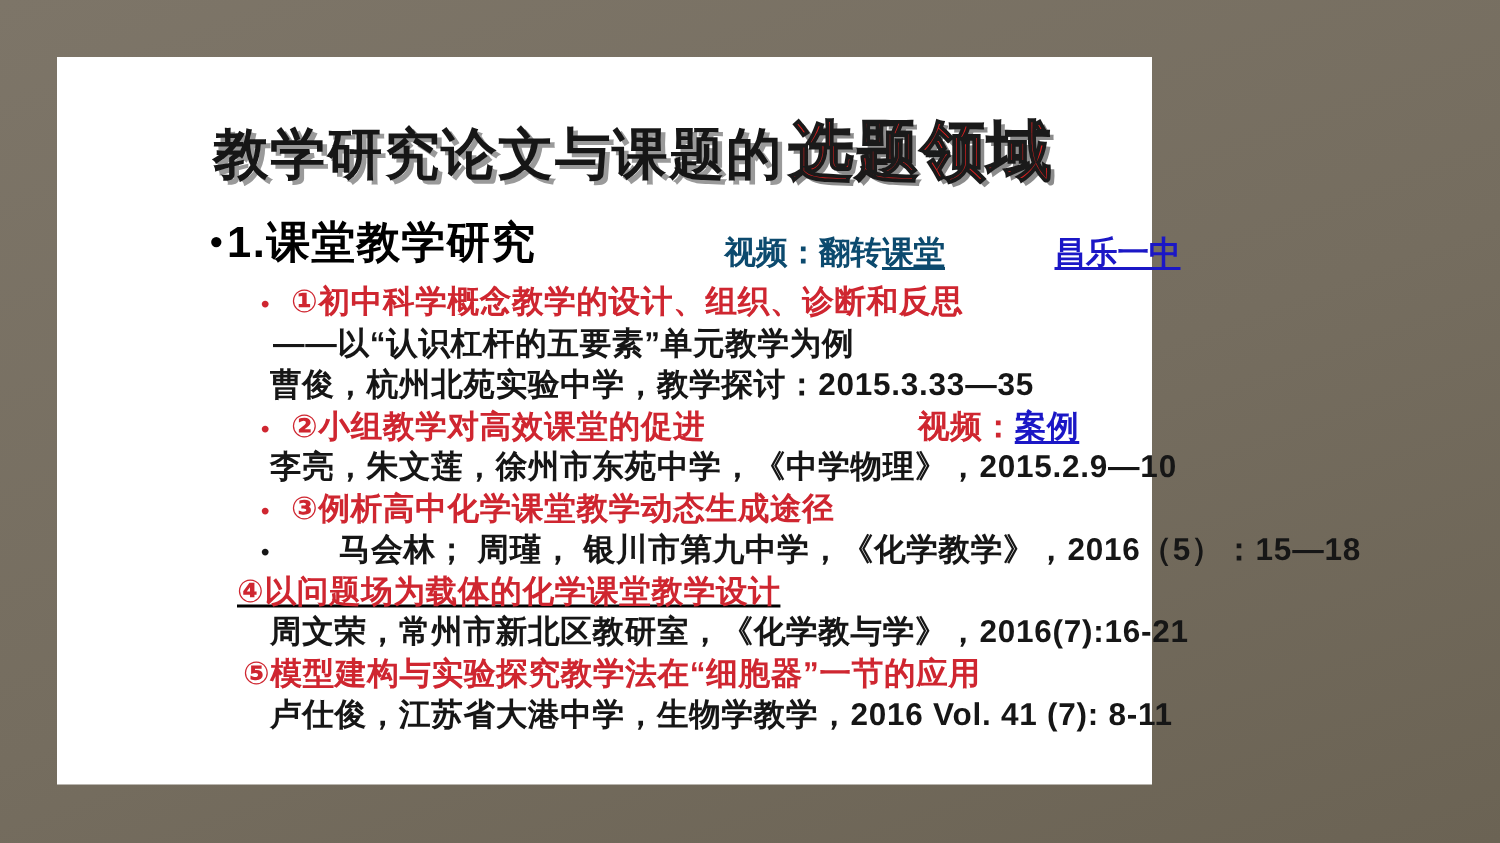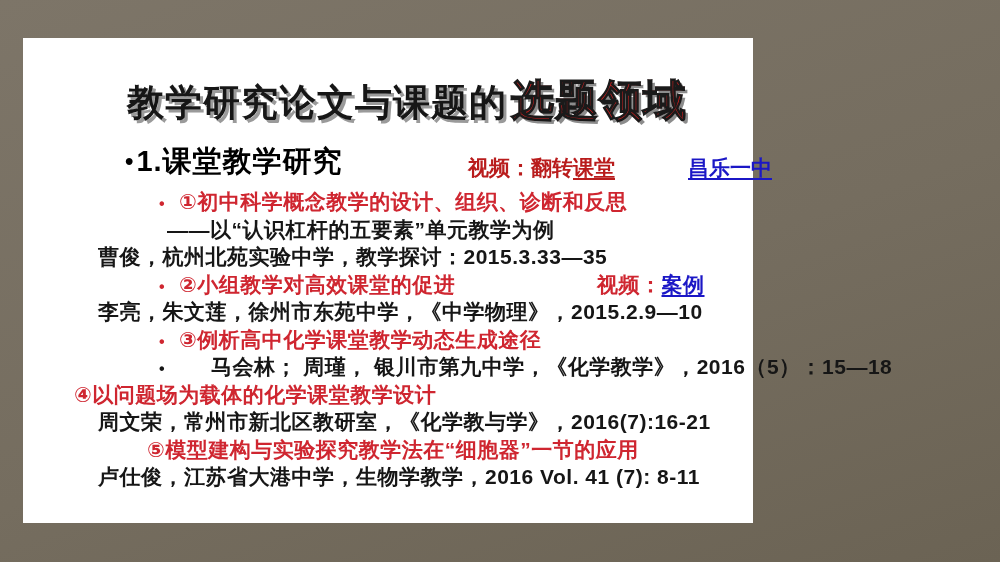--- a/index.html
+++ b/index.html
@@ -3,21 +3,21 @@
 <meta charset="utf-8">
 <style>
   html,body{margin:0;padding:0;}
   body{
     width:1000px;height:562px;overflow:hidden;
     background:linear-gradient(160deg,#7d7568 0%,#756d5f 55%,#6b6354 100%);
     font-family:"Liberation Sans","DejaVu Sans",sans-serif;
     font-weight:bold;
   }
   .slide{
-    position:absolute;left:23px;top:38px;width:730px;height:485px;
+    position:absolute;left:38px;top:38px;width:730px;height:485px;
     background:#ffffff;
   }
   
   .title{
     position:absolute;left:104px;top:34px;margin:0;white-space:nowrap;
     font-weight:bold;letter-spacing:1px;
   }
   .t-black{
     font-size:37px;color:#161616;
     text-shadow:3px 3px 0 #9a9a9a;
@@ -28,43 +28,43 @@
     text-shadow:3px 3px 0 #8c8c8c;
   }
   
   .section-title{
     position:absolute;left:94px;top:104px;
     font-size:29px;color:#000000;letter-spacing:1px;white-space:nowrap;margin-left:8px;
   }
   .sec-bullet{font-size:24px;vertical-align:2px;margin-right:2px;}
   .video-group{
     position:absolute;left:445px;top:116px;
-    font-size:21px;color:#b91c1c;white-space:nowrap;cursor:pointer;
+    font-size:21px;color:#0c4a6e;white-space:nowrap;cursor:pointer;
   }
   .school-link{
     position:absolute;left:665px;top:116px;
     font-size:21px;color:#1b17c6;white-space:nowrap;cursor:pointer;
     text-decoration:underline;text-decoration-thickness:2px;text-underline-offset:3px;
   }
   .u{text-decoration:underline;text-decoration-thickness:2px;text-underline-offset:3px;}
   
   .list{position:absolute;left:0;top:150px;right:0;}
   .ln{
     height:27.5px;line-height:27.5px;white-space:nowrap;
     font-size:21px;letter-spacing:0.5px;position:relative;
   }
   .red{color:#cf2630;}
   .blk{color:#161616;}
   .blue{color:#1b17c6;}
   .bullet{display:inline-block;width:20px;font-size:16px;}
   .bullet.wide{width:52px;}
   .ind-bullet{padding-left:102px;margin-left:34px;}
   .ind-sub{padding-left:144px;}
-  .ind-cite{padding-left:75px;}
-  .ind-e4{padding-left:51px;}
+  .ind-cite{padding-left:110px;margin-left:32px;}
+  .ind-e4{padding-left:120px;text-decoration:underline;}
   .ind-e5{padding-left:124px;}
   .video-inline{
     position:absolute;left:540px;top:0;cursor:pointer;
   }
 </style>
 </head>
 <body>
 
 <div>
   <div class="slide">

